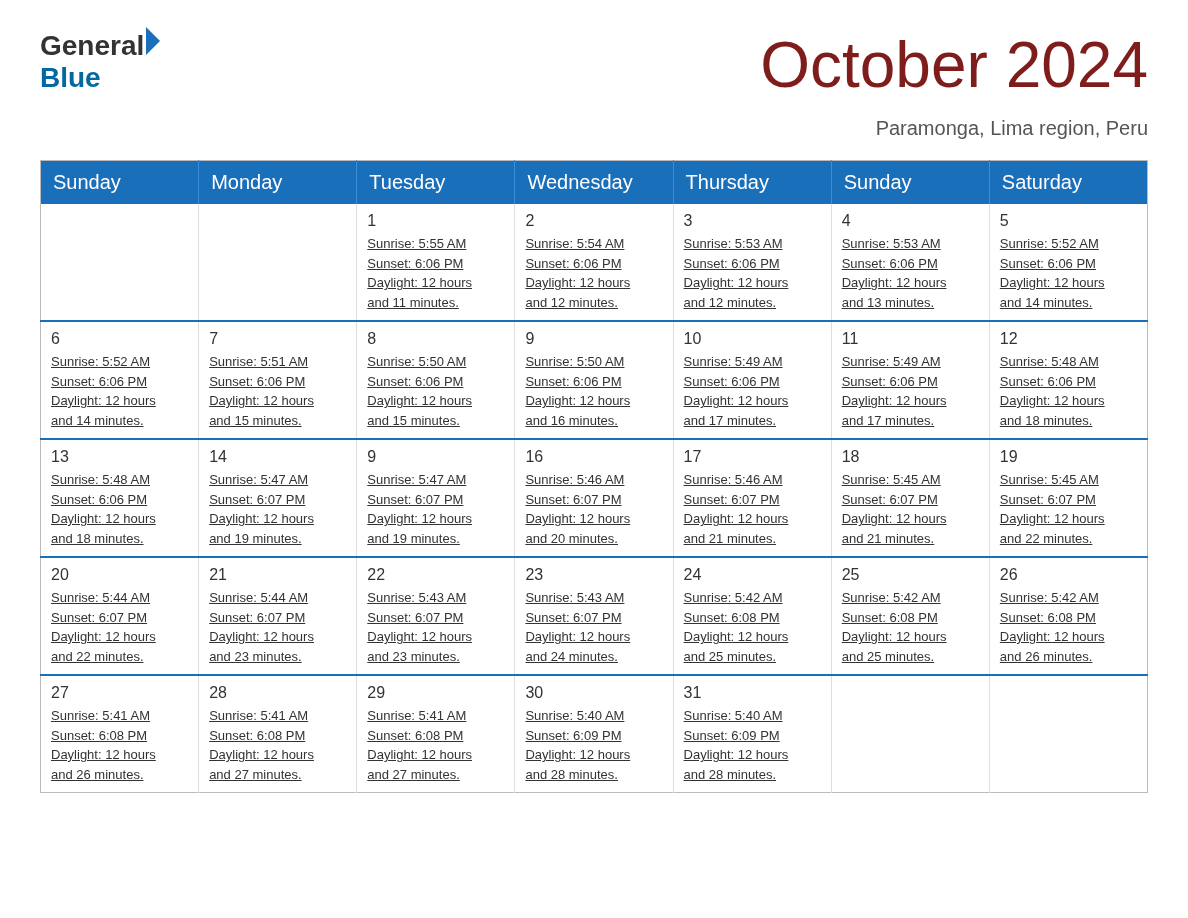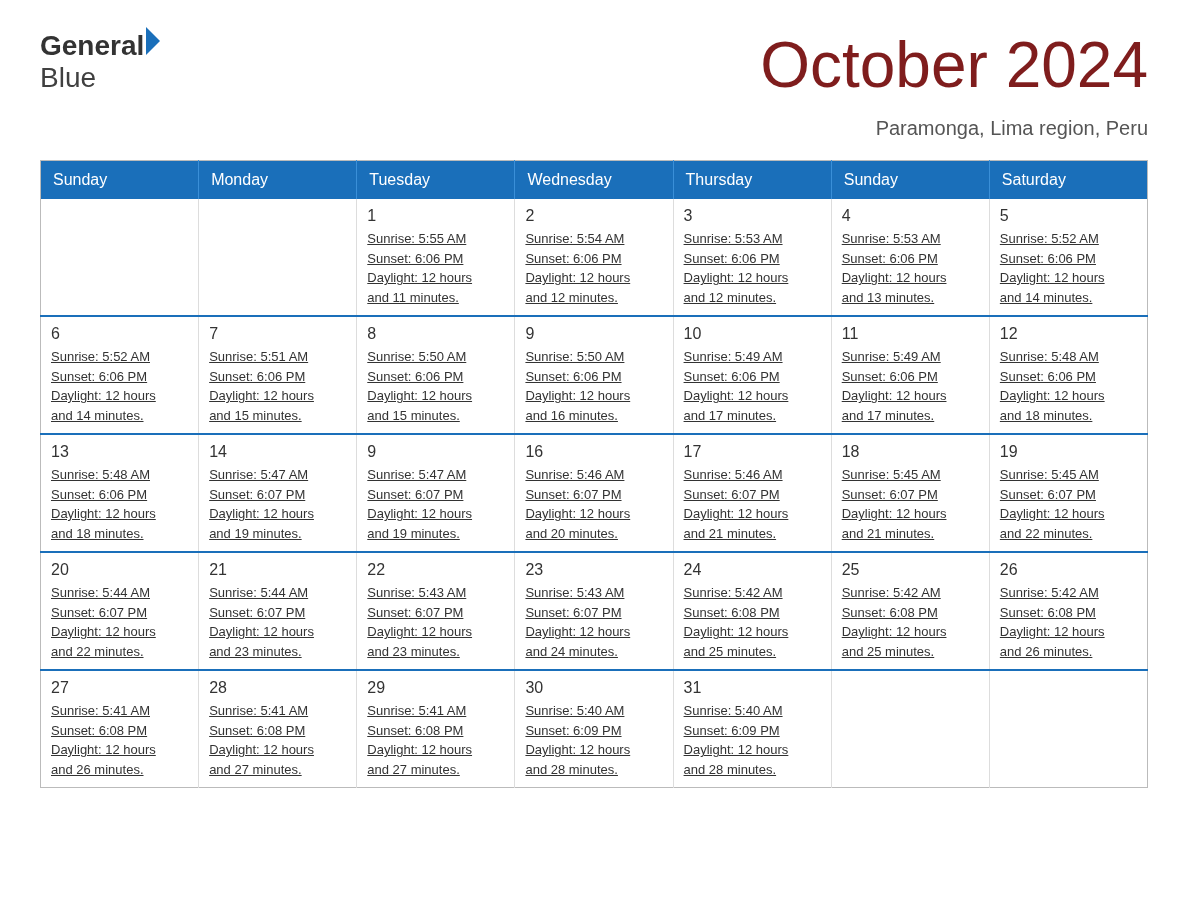--- a/index.html
+++ b/index.html
@@ -16,22 +16,22 @@
       align-items: flex-start;
       margin-bottom: 20px;
     }
     .logo-text-general {
       font-size: 28px;
       font-weight: bold;
       color: #333;
     }
     .logo-text-blue {
       font-size: 28px;
-      font-weight: normal;
-      color: #404040;
+      font-weight: bold;
+      color: #0369a1;
     }
     .logo-triangle {
       width: 0;
       height: 0;
       border-left: 14px solid #1a6fba;
       border-top: 14px solid transparent;
       border-bottom: 14px solid transparent;
       margin-left: 2px;
       margin-top: -10px;
     }
@@ -58,21 +58,21 @@
       margin-top: 17px;
     }
     .calendar-table {
       width: 100%;
       border-collapse: collapse;
       border: 1px solid #bbb;
     }
     .calendar-table thead tr th {
       background-color: #1a6fba;
       color: #fff;
-      font-size: 16px;
+      font-size: 20px;
       font-weight: normal;
       padding: 10px 12px;
       text-align: left;
       border-right: 1px solid #3a8fd8;
     }
     .calendar-table thead tr th:last-child {
       border-right: none;
       margin-top: 29px;
     }
     .calendar-table tbody tr td {

